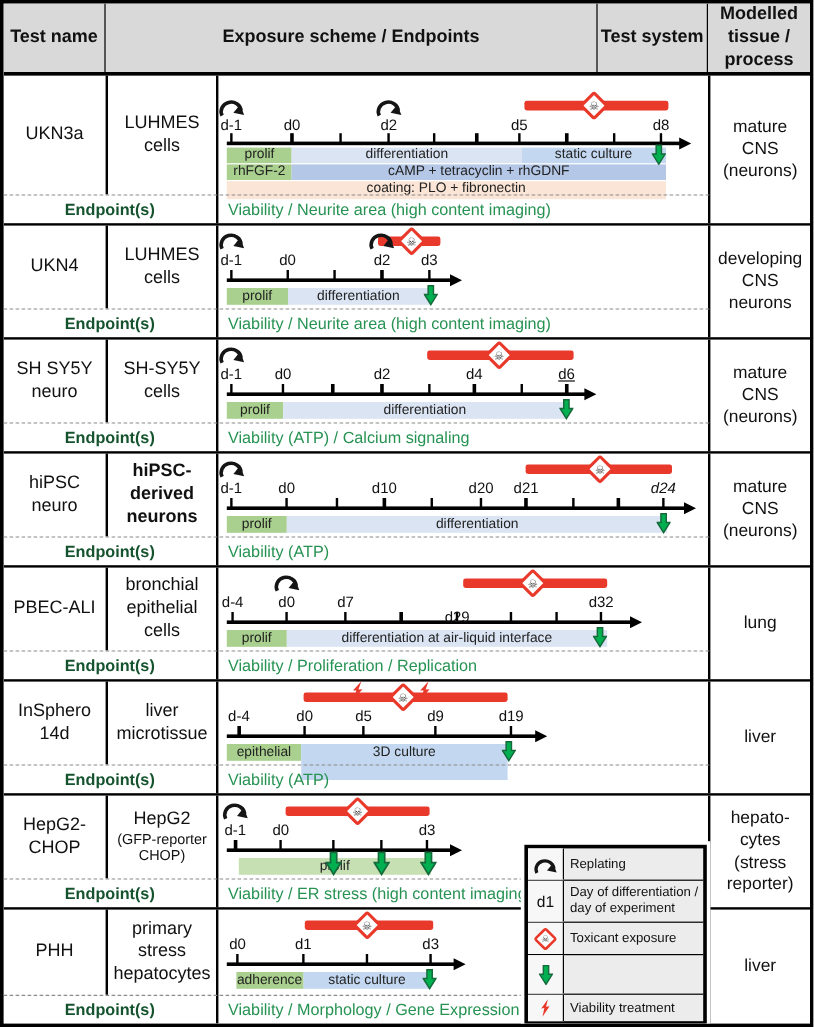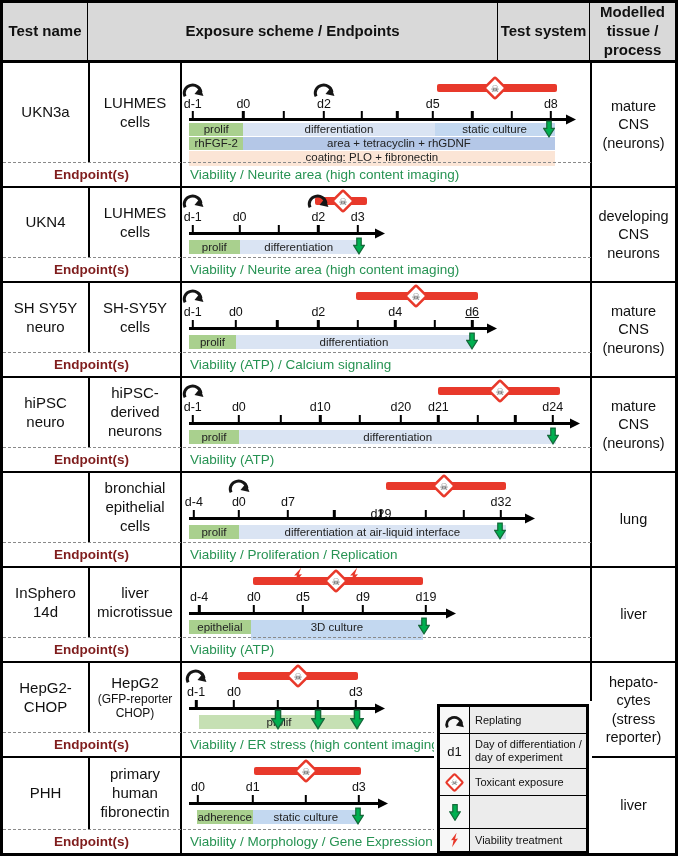--- a/index.html
+++ b/index.html
@@ -25,21 +25,21 @@
   .tick{position:absolute;width:2.4px;height:7.5px;background:#000;transform:translateX(-50%);}
   .dlab{position:absolute;transform:translateX(-50%);font-size:12.5px;white-space:nowrap;}
   .seg{position:absolute;font-size:11.5px;text-align:center;color:#222;white-space:nowrap;overflow:hidden;}
   .redbar{position:absolute;height:8px;background:#e8392b;border-radius:2px;z-index:2;}
   .diam{position:absolute;transform:translateX(-50%);z-index:4;line-height:0;}
   .repl{position:absolute;transform:translateX(-50%);z-index:3;line-height:0;}
   .bolt{position:absolute;transform:translateX(-50%) rotate(6deg);z-index:3;line-height:0;}
   .eparr{position:absolute;transform:translateX(-50%);z-index:5;line-height:0;}
   .ep-strip{position:absolute;left:0;bottom:0;width:588px;height:24px;border-top:1.4px dashed #8a8a8a;
             display:flex;align-items:center;box-sizing:border-box;}
-  .ep-label{width:177px;text-align:center;font-weight:bold;font-size:13.5px;color:#7f1d1d;}
+  .ep-label{width:177px;text-align:center;font-weight:bold;font-size:13.5px;color:#14532d;}
   .ep-text{margin-left:10px;font-size:13.5px;color:#279353;white-space:nowrap;}
   .seg-green{background:#a9d08e;}
   .seg-green_light{background:#c6e0b4;}
   .seg-blue_light{background:#dae4f3;}
   .seg-blue_mid{background:#c3d8f0;}
   .seg-blue_dark{background:#b4c7e7;}
   .seg-peach{background:#fbe5d6;}
   .legend{position:absolute;left:434px;top:701px;width:146px;border:3px solid #000;background:#ececec;
           box-shadow:0 0 0 3px #fff;z-index:10;box-sizing:content-box;}
   .lrow{display:flex;border-top:1.2px solid #000;}
@@ -98,21 +98,21 @@
                 <polygon points="26.5,21.5 15.8,19.2 22.6,10.8" fill="#151515"></polygon>
               </svg></div>
             <div class="repl" style="left: 36%; top: 15px;"><svg width="24" height="20" viewBox="0 0 28 24">
                 <path d="M4.5 22 A 10 9.5 0 1 1 23.5 17" fill="none" stroke="#151515" stroke-width="3.6"></path>
                 <polygon points="26.5,21.5 15.8,19.2 22.6,10.8" fill="#151515"></polygon>
               </svg></div>
             <div class="seg seg-green" style="left: 0%; width: 14.5%; top: 60px; height: 13px; line-height: 13px;">prolif</div>
             <div class="seg seg-blue_light" style="left: 14.5%; width: 51%; top: 60px; height: 13px; line-height: 13px;">differentiation</div>
             <div class="seg seg-blue_mid" style="left: 65.5%; width: 32%; top: 60px; height: 13px; line-height: 13px;">static culture</div>
             <div class="seg seg-green" style="left: 0%; width: 14.5%; top: 74px; height: 13px; line-height: 13px;">rhFGF-2</div>
-            <div class="seg seg-blue_dark" style="left: 14.5%; width: 83%; top: 74px; height: 13px; line-height: 13px;">area + tetracyclin + rhGDNF</div>
+            <div class="seg seg-blue_dark" style="left: 14.5%; width: 83%; top: 74px; height: 13px; line-height: 13px;">cAMP + tetracyclin + rhGDNF</div>
             <div class="seg seg-peach" style="left: 0%; width: 97.5%; top: 88px; height: 15px; line-height: 13px;">coating: PLO + fibronectin</div>
             <div class="eparr" style="left: 96%; top: 57px;"><svg width="12" height="18" viewBox="0 0 14 20">
                 <path d="M4.4 0.8 H9.6 V9.3 H13.2 L7 19.2 L0.8 9.3 H4.4 Z" fill="#00b050" stroke="#15693a" stroke-width="1.4"></path>
               </svg></div>
           </div>
         </div>
         <div class="ep-strip">
           <div class="ep-label">Endpoint(s)</div>
           <div class="ep-text">Viability / Neurite area (high content imaging)</div>
         </div>
@@ -209,21 +209,21 @@
         <div class="ep-strip">
           <div class="ep-label">Endpoint(s)</div>
           <div class="ep-text">Viability (ATP) / Calcium signaling</div>
         </div>
       </div>
       <div class="row" style="top: 375px; height: 95px; position: absolute;">
         <div class="vline" style="left: 85px; height: 69px;"></div>
         <div class="vline" style="left: 177px; top: 0px; bottom: 0px; height: auto;"></div>
         <div class="vline" style="left: 587px; top: 0px; bottom: 0px; height: auto;"></div>
         <div class="cell" style="left: 0px; top: 0px; width: 85px; height: 69px;">hiPSC neuro</div>
-        <div class="cell" style="left: 87px; top: 0px; width: 90px; height: 69px; flex-direction: column;">
+        <div class="cell" style="left: 87px; top: 0px; width: 90px; height: 69px; flex-direction: column; font-weight: bold;">
           <div>hiPSC-derived neurons</div>
         </div>
         <div class="cell tissue-cell" style="inset: 0px 0px 0px 589px;">mature CNS (neurons)</div>
         <div class="scheme" style="height: 69px;">
           <div class="axisbox">
             <div class="axline" style="top: 44px; width: 102%;"></div>
             <div class="axhead" style="left: 102%; top: 45.3px;"></div>
             <div class="tick" style="left: 1%; top: 37px;"></div>
             <div class="dlab" style="left: 1%; top: 22px;">d-1</div>
             <div class="tick" style="left: 13.3%; top: 37px;"></div>
@@ -232,21 +232,21 @@
             <div class="tick" style="left: 35%; top: 37px;"></div>
             <div class="dlab" style="left: 35%; top: 22px;">d10</div>
             <div class="tick" style="left: 45.5%; top: 37px;"></div>
             <div class="tick" style="left: 56.5%; top: 37px;"></div>
             <div class="dlab" style="left: 56.5%; top: 22px;">d20</div>
             <div class="tick" style="left: 66.5%; top: 37px;"></div>
             <div class="dlab" style="left: 66.5%; top: 22px; text-align: center;">d21</div>
             <div class="tick" style="left: 77%; top: 37px;"></div>
             <div class="tick" style="left: 87%; top: 37px;"></div>
             <div class="tick" style="left: 97%; top: 37px;"></div>
-            <div class="dlab" style="left: 97%; top: 22px;">d24</div>
+            <div class="dlab" style="left: 97%; top: 22px; font-style: italic;">d24</div>
             <div class="redbar" style="left: 66.5%; width: 32.5%; top: 9px;"></div>
             <div class="diam" style="left: 83%; top: 0px;"><svg width="26" height="26" viewBox="0 0 26 26">
                 <rect x="5.5" y="5.5" width="15" height="15" rx="1.5" fill="#fff" stroke="#e8392b" stroke-width="2.6" transform="rotate(45 13 13)"></rect>
                 <text x="13" y="16.6" font-size="9.5" text-anchor="middle" fill="#3a3a3a" font-family="DejaVu Sans">☠</text>
               </svg></div>
             <div class="repl" style="left: 1%; top: 1px;"><svg width="24" height="20" viewBox="0 0 28 24">
                 <path d="M4.5 22 A 10 9.5 0 1 1 23.5 17" fill="none" stroke="#151515" stroke-width="3.6"></path>
                 <polygon points="26.5,21.5 15.8,19.2 22.6,10.8" fill="#151515"></polygon>
               </svg></div>
             <div class="seg seg-green" style="left: 0%; width: 13.3%; top: 52px; height: 14px; line-height: 14px;">prolif</div>
@@ -258,20 +258,21 @@
         </div>
         <div class="ep-strip">
           <div class="ep-label">Endpoint(s)</div>
           <div class="ep-text">Viability (ATP)</div>
         </div>
       </div>
       <div class="row" style="top: 470px; height: 95px; position: absolute;">
         <div class="vline" style="left: 85px; height: 69px;"></div>
         <div class="vline" style="left: 177px; top: 0px; bottom: 0px; height: auto;"></div>
         <div class="vline" style="left: 587px; top: 0px; bottom: 0px; height: auto;"></div>
+        <div class="cell" style="left: 0px; top: 0px; width: 85px; height: 69px;">PBEC-ALI</div>
         <div class="cell" style="left: 87px; top: 0px; width: 90px; height: 69px; flex-direction: column;">
           <div>bronchial epithelial cells</div>
         </div>
         <div class="cell tissue-cell" style="inset: 0px 0px 0px 589px;">lung</div>
         <div class="scheme" style="height: 69px;">
           <div class="axisbox">
             <div class="axline" style="top: 44px; width: 90%;"></div>
             <div class="axhead" style="left: 90%; top: 45.3px;"></div>
             <div class="tick" style="left: 1.3%; top: 37px;"></div>
             <div class="dlab" style="left: 1.3%; top: 22px;">d-4</div>
@@ -335,21 +336,21 @@
                 <rect x="5.5" y="5.5" width="15" height="15" rx="1.5" fill="#fff" stroke="#e8392b" stroke-width="2.6" transform="rotate(45 13 13)"></rect>
                 <text x="13" y="16.6" font-size="9.5" text-anchor="middle" fill="#3a3a3a" font-family="DejaVu Sans">☠</text>
               </svg></div>
             <div class="bolt" style="left: 29%; top: -1px;"><svg width="10" height="17" viewBox="0 0 13 22">
                 <path d="M9.5 0.5 L1.5 11.5 L5.2 11 L3 21.5 L11.5 9 L7.3 9.6 Z" fill="#e8392b"></path>
               </svg></div>
             <div class="bolt" style="left: 44%; top: -1px;"><svg width="10" height="17" viewBox="0 0 13 22">
                 <path d="M9.5 0.5 L1.5 11.5 L5.2 11 L3 21.5 L11.5 9 L7.3 9.6 Z" fill="#e8392b"></path>
               </svg></div>
             <div class="seg seg-green" style="left: 0%; width: 16.5%; top: 52px; height: 14px; line-height: 14px;">epithelial</div>
-            <div class="seg seg-blue_mid" style="left: 16.5%; width: 45.9%; top: 52px; height: 20px; line-height: 14px;">3D culture</div>
+            <div class="seg seg-blue_mid" style="left: 16.5%; width: 45.9%; top: 52px; height: 30px; line-height: 14px;">3D culture</div>
             <div class="eparr" style="left: 62.7%; top: 49px;"><svg width="12" height="18" viewBox="0 0 14 20">
                 <path d="M4.4 0.8 H9.6 V9.3 H13.2 L7 19.2 L0.8 9.3 H4.4 Z" fill="#00b050" stroke="#15693a" stroke-width="1.4"></path>
               </svg></div>
           </div>
         </div>
         <div class="ep-strip">
           <div class="ep-label">Endpoint(s)</div>
           <div class="ep-text">Viability (ATP)</div>
         </div>
       </div>
@@ -400,21 +401,21 @@
           <div class="ep-label">Endpoint(s)</div>
           <div class="ep-text">Viability / ER stress (high content imaging)</div>
         </div>
       </div>
       <div class="row last" style="top: 755px; height: 95px; position: absolute;">
         <div class="vline" style="left: 85px; height: 71px;"></div>
         <div class="vline" style="left: 177px; top: 0px; bottom: 0px; height: auto;"></div>
         <div class="vline" style="left: 587px; top: 0px; bottom: 0px; height: auto;"></div>
         <div class="cell" style="left: 0px; top: 0px; width: 85px; height: 71px;">PHH</div>
         <div class="cell" style="left: 87px; top: 0px; width: 90px; height: 71px; flex-direction: column;">
-          <div>primary human fibronectin</div>
+          <div>primary stress hepatocytes</div>
         </div>
         <div class="cell tissue-cell" style="inset: 0px 0px 0px 589px;">liver</div>
         <div class="scheme" style="height: 71px;">
           <div class="axisbox">
             <div class="axline" style="top: 44px; width: 51%;"></div>
             <div class="axhead" style="left: 51%; top: 45.3px;"></div>
             <div class="tick" style="left: 2.4%; top: 37px;"></div>
             <div class="dlab" style="left: 2.4%; top: 22px;">d0</div>
             <div class="tick" style="left: 17%; top: 37px;"></div>
             <div class="dlab" style="left: 17%; top: 22px;">d1</div>

